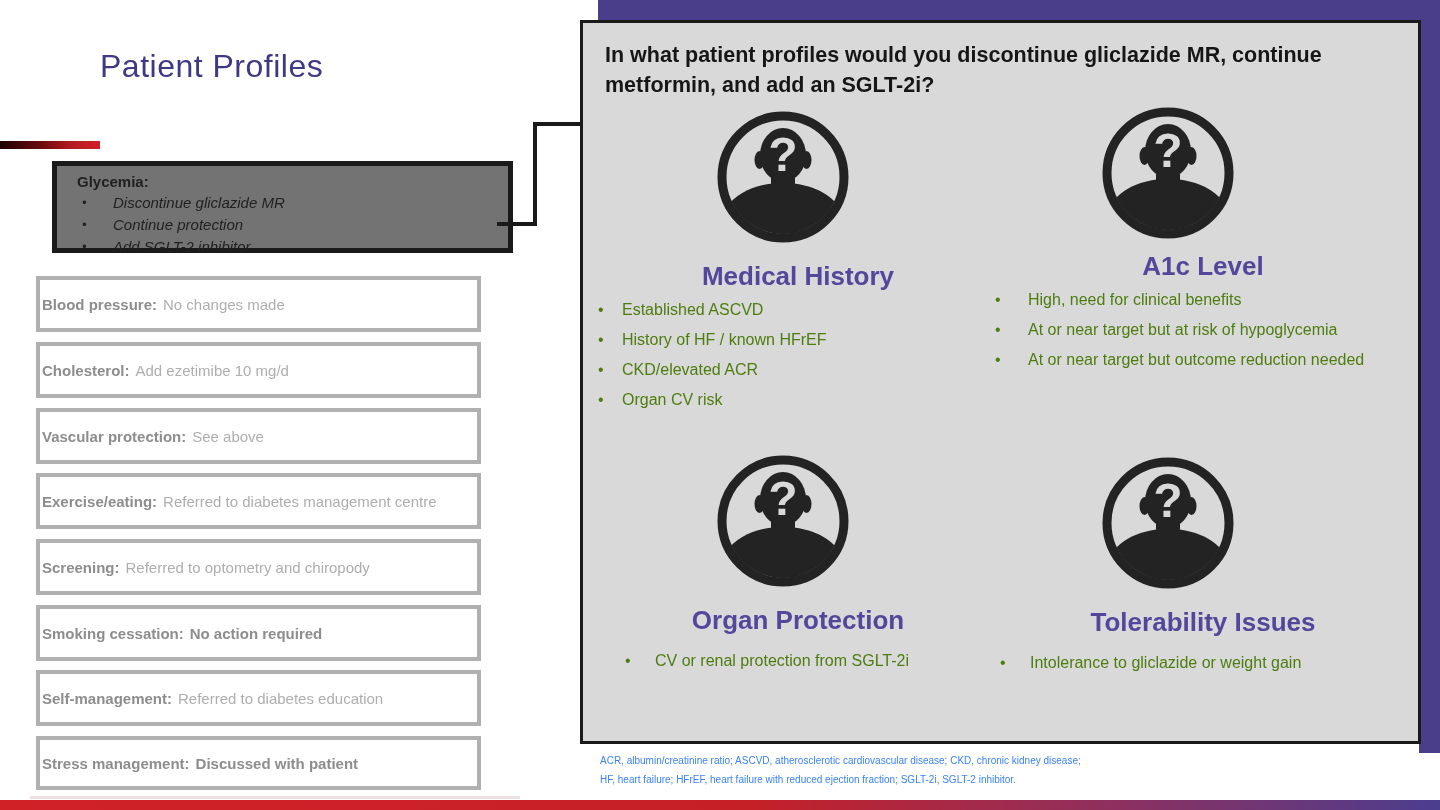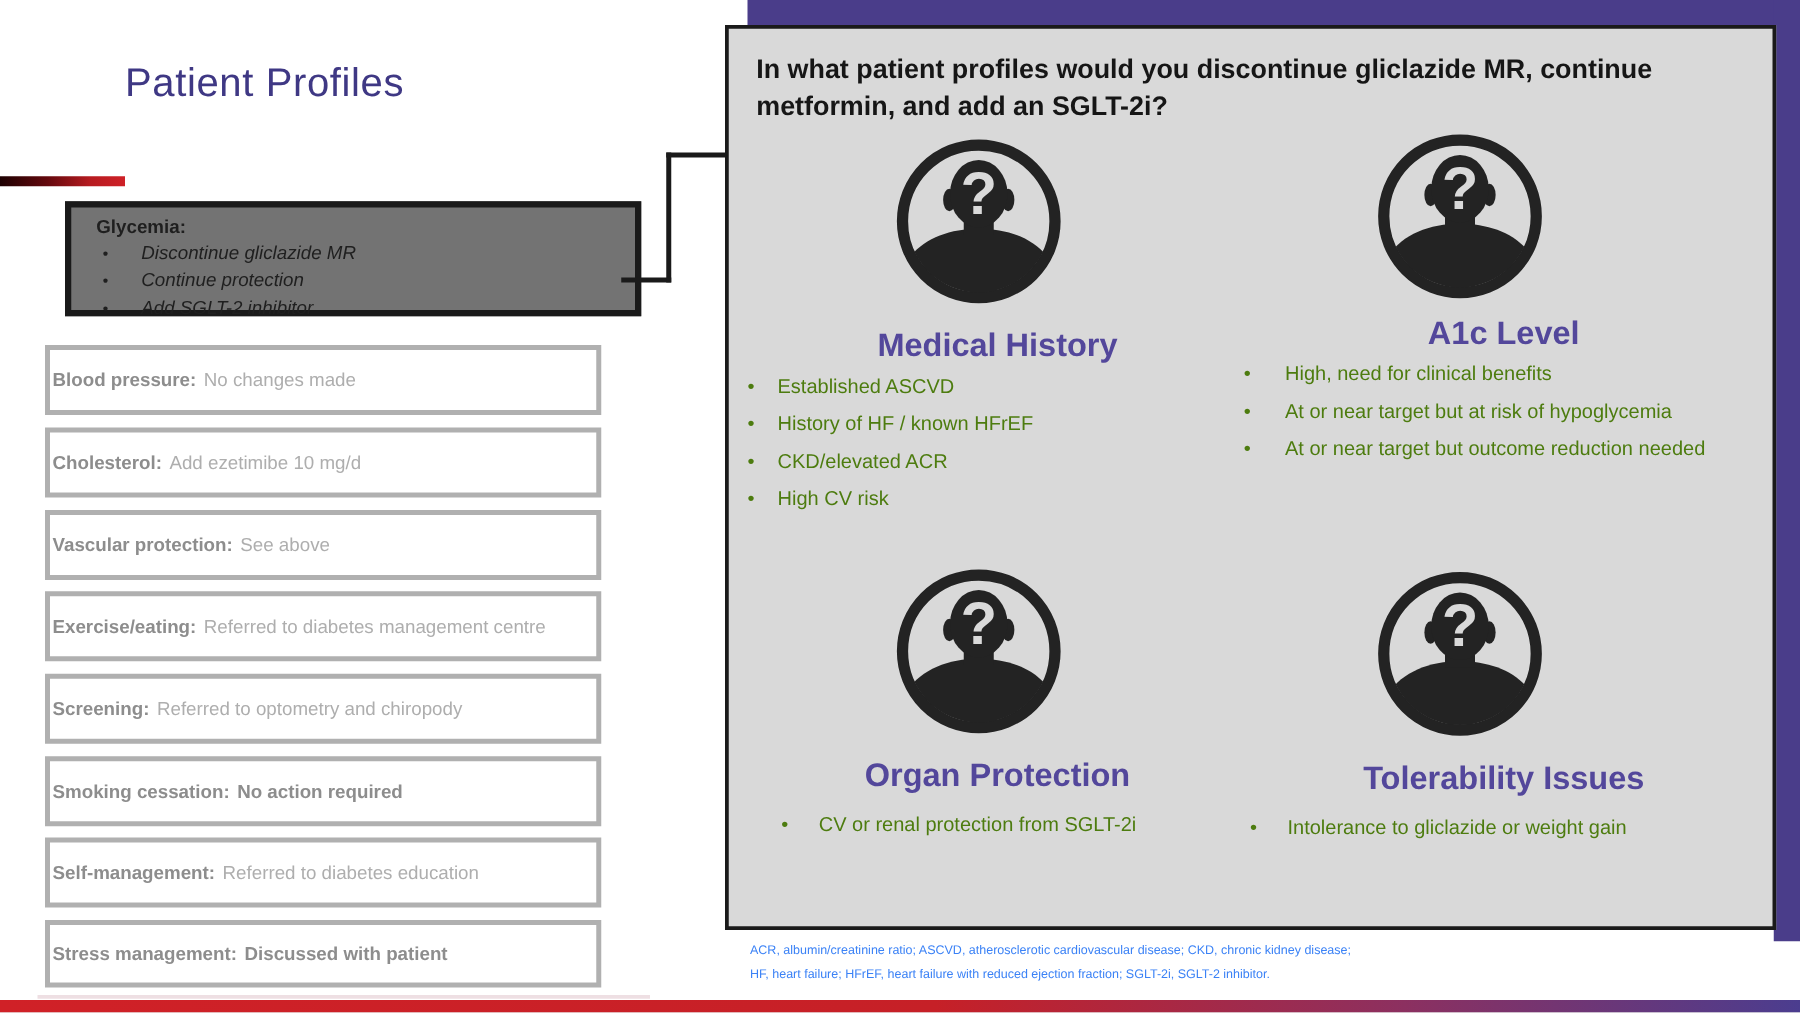--- a/index.html
+++ b/index.html
@@ -167,21 +167,21 @@
   <ellipse cx="44.5" cy="51" rx="5" ry="9" fill="#232323"></ellipse>
   <ellipse cx="91.5" cy="51" rx="5" ry="9" fill="#232323"></ellipse>
   <ellipse cx="68" cy="46" rx="23" ry="27" fill="#232323"></ellipse>
   <text x="68" y="62" text-anchor="middle" font-family="Liberation Sans, sans-serif" font-size="48" font-weight="bold" fill="#d9d9d9">?</text>
 </svg></span></div>
     <h3>Medical History</h3>
     <ul class="pbullets">
       <li>Established ASCVD</li>
       <li>History of HF / known HFrEF</li>
       <li>CKD/elevated ACR</li>
-      <li>High CV risk</li>
+      <li>Organ CV risk</li>
     </ul>
   </section>
 
   <section class="profile tr">
     <div class="icon-wrap"><span class="person-icon">
 <svg viewBox="0 0 136 136" width="136" height="136" aria-hidden="true">
   <defs>
               <clipPath id="person-clip-1">
                 <circle cx="68" cy="68" r="57"></circle>
               </clipPath>

